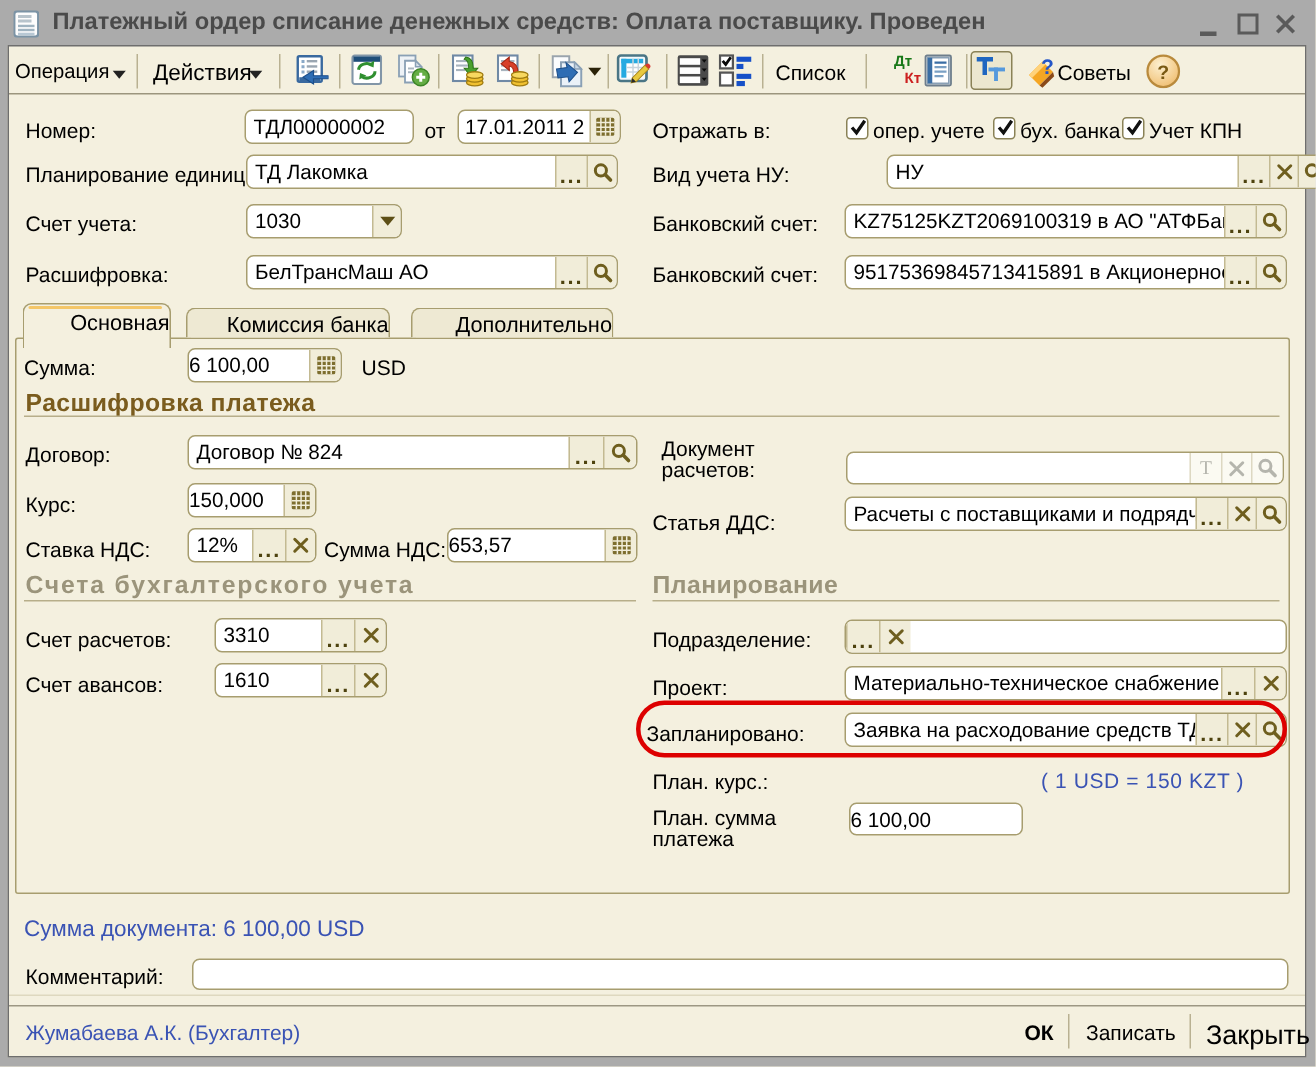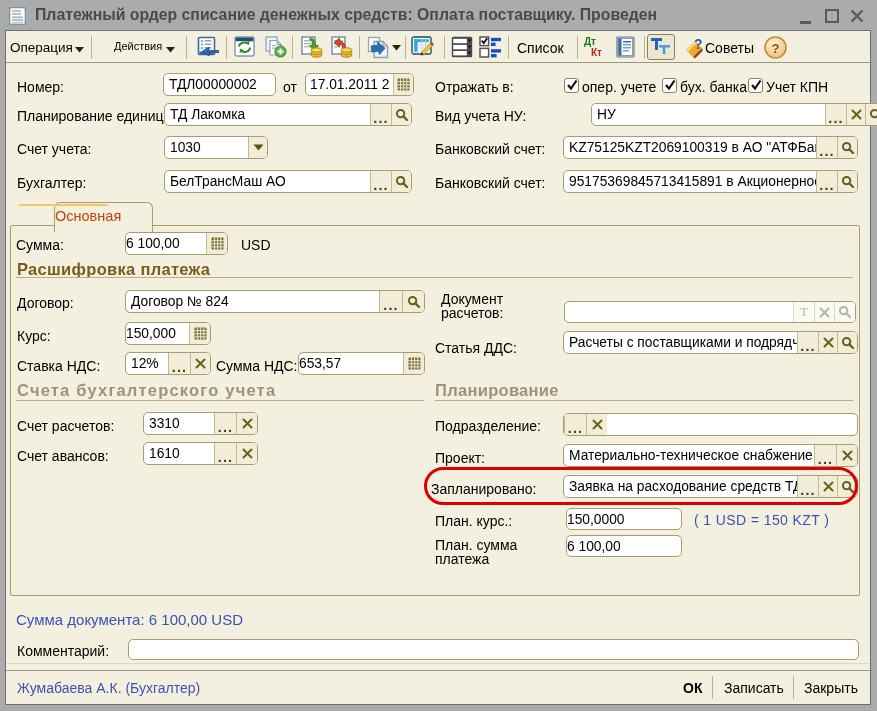--- a/index.html
+++ b/index.html
@@ -10,21 +10,21 @@
 #frame{left:5px;top:30px;width:864px;height:673px;border:1px solid #6e6e6e;background:#f4f0df;}
 #titletext{left:35px;top:6px;font-size:15.8px;font-weight:bold;color:#4a4a4a;white-space:nowrap;}
 .fld{position:absolute;height:21px;background:#fff;border:1px solid #a79d6f;border-radius:5px;display:flex;align-items:stretch;overflow:hidden;}
 .fld .txt{flex:1;font-size:13.8px;color:#000;padding:2.5px 0 0 5px;white-space:nowrap;overflow:hidden;}
 .fld .txt.r{padding-right:5px;padding-left:0;}
 .fld .seg{background:#f1edd9;border-left:1px solid #c3ba92;display:flex;align-items:center;justify-content:center;flex:none;}
 .fld .seg.dots{align-items:flex-end;}
 .dots span{font-weight:bold;color:#4d420e;font-size:14.5px;letter-spacing:1.2px;line-height:8px;margin-bottom:3px;}
 .sep-v{position:absolute;width:1px;background:#b9b192;}
 .cb{position:absolute;width:15px;height:15px;background:#fff;border:1px solid #8a8257;border-radius:3px;box-sizing:border-box;}
-.tab{position:absolute;border:1px solid #a79d6f;border-bottom:none;border-radius:6px 6px 0 0;font-size:14.5px;text-align:left;color:#c2410c;margin-left:39px;}
+.tab{position:absolute;border:1px solid #a79d6f;border-bottom:none;border-radius:6px 6px 0 0;font-size:14.5px;text-align:right;color:#000000;}
 .hdr{position:absolute;font-size:16.5px;letter-spacing:0.3px;font-weight:bold;white-space:nowrap;}
 .hline{position:absolute;height:1px;background:#b7ae8a;}
 .blue{color:#3a53b4;}
 </style>
 </head>
 <body>
 <div id="page">
   <div class="abs" id="frame"></div>
 
   <svg class="abs" style="left:9px;top:7px" width="17" height="18" viewBox="0 0 17 18">
@@ -40,21 +40,21 @@
   <div class="abs" style="left:825px;top:9px;width:10px;height:10px;border:2px solid #5a5a5a"></div>
   <svg class="abs" style="left:849px;top:8px" width="16" height="16" viewBox="0 0 16 16">
     <path d="M2.5 2.5 L13.5 13.5 M13.5 2.5 L2.5 13.5" stroke="#5a5a5a" stroke-width="2.4"></path>
   </svg>
 
   <div class="abs" style="left:6px;top:62px;width:864px;height:1px;background:#9b957e"></div>
   <div class="lbl" style="left:10px;top:40px;font-size:13.5px">Операция</div>
   <svg class="abs" style="left:75px;top:47px" width="9" height="6">
       <path d="M0 0 L9 0 L4.5 5.5 Z" fill="#222"></path>
     </svg>
-  <div class="lbl" style="left:114px;top:40px;font-size:11px">Действия</div>
+  <div class="lbl" style="left:102px;top:40px;font-size:15px">Действия</div>
   <svg class="abs" style="left:166px;top:47px" width="9" height="6">
       <path d="M0 0 L9 0 L4.5 5.5 Z" fill="#222"></path>
     </svg>
   <div class="sep-v" style="left:91px;top:36px;height:23px"></div>
   <div class="sep-v" style="left:186px;top:36px;height:23px"></div>
   <div class="sep-v" style="left:226px;top:36px;height:23px"></div>
   <div class="sep-v" style="left:292px;top:36px;height:23px"></div>
   <div class="sep-v" style="left:359px;top:36px;height:23px"></div>
   <div class="sep-v" style="left:405px;top:36px;height:23px"></div>
   <div class="sep-v" style="left:444px;top:36px;height:23px"></div>
@@ -155,21 +155,21 @@
     <rect x="1" y="1" width="8.6" height="8.6" fill="#fff" stroke="#555" stroke-width="1.5"></rect>
     <path d="M2.8 4.6 L4.8 7 L8.2 2.2" fill="none" stroke="#0a0a0a" stroke-width="1.9"></path>
     <rect x="1" y="12.4" width="8.6" height="8.6" fill="#fff" stroke="#555" stroke-width="1.5"></rect>
     <rect x="12" y="1.8" width="10" height="3.4" fill="#1650c8"></rect>
     <rect x="12" y="6.6" width="4.6" height="3.4" fill="#1650c8"></rect>
     <rect x="12" y="13.2" width="10" height="3.4" fill="#1650c8"></rect>
     <rect x="12" y="18" width="5.6" height="3.4" fill="#1650c8"></rect>
   </svg>
   <div class="lbl" style="left:517px;top:40px">Список</div>
 
-  <div class="abs" style="left:584px;top:36px;width:22px;height:22px;font-size:10px;font-weight:bold">
+  <div class="abs" style="left:596px;top:36px;width:22px;height:22px;font-size:10px;font-weight:bold">
     <span style="position:absolute;left:0;top:0;color:#187818">Дт</span>
     <span style="position:absolute;left:7px;top:11px;color:#cc2020">Кт</span>
   </div>
 
   <svg class="abs" style="left:615px;top:36px" width="21" height="22" viewBox="0 0 21 22">
     <rect x="2" y="1" width="17" height="20" rx="1" fill="#cdd6de" stroke="#6e7e8c" stroke-width="1.2"></rect>
     <rect x="3.5" y="2.5" width="14" height="17" fill="#fff" stroke="#8aa0b5" stroke-width="1"></rect>
     <rect x="3.5" y="2.5" width="3" height="17" fill="#3a6ea5"></rect>
     <rect x="8" y="5" width="8" height="1.5" fill="#3a6ea5"></rect>
     <rect x="8" y="8" width="8" height="1.5" fill="#7aa0c4"></rect>
@@ -283,21 +283,21 @@
         <span>...</span>
       </div>
       <div class="seg" style="width:19px">
         <svg width="14" height="14" viewBox="0 0 14 14">
           <circle cx="5.6" cy="5.6" r="3.7" fill="none" stroke="#6e5e1e" stroke-width="2"></circle>
           <path d="M8.4 8.4 L12 12" stroke="#6e5e1e" stroke-width="2.4" stroke-linecap="round"></path>
         </svg>
       </div>
     </div>
 
-  <div class="lbl" style="left:17px;top:175px">Бухгалтер:</div>
+  <div class="lbl" style="left:17px;top:175px">Расшифровка:</div>
   <div class="fld" style="left:164px;top:170px;width:246px">
       <div class="txt">БелТрансМаш АО</div>
       <div class="seg dots" style="width:20px">
         <span>...</span>
       </div>
       <div class="seg" style="width:19px">
         <svg width="14" height="14" viewBox="0 0 14 14">
           <circle cx="5.6" cy="5.6" r="3.7" fill="none" stroke="#6e5e1e" stroke-width="2"></circle>
           <path d="M8.4 8.4 L12 12" stroke="#6e5e1e" stroke-width="2.4" stroke-linecap="round"></path>
         </svg>
@@ -311,20 +311,22 @@
       </div>
       <div class="seg" style="width:19px">
         <svg width="14" height="14" viewBox="0 0 14 14">
           <circle cx="5.6" cy="5.6" r="3.7" fill="none" stroke="#6e5e1e" stroke-width="2"></circle>
           <path d="M8.4 8.4 L12 12" stroke="#6e5e1e" stroke-width="2.4" stroke-linecap="round"></path>
         </svg>
       </div>
     </div>
 
   <div class="abs" style="left:10px;top:225px;width:848px;height:369px;border:1px solid #a79d6f;border-radius:2px;background:#f4f0df"></div>
+  <div class="tab" style="left:124px;top:205px;width:134px;height:16px;background:#eee9d3;padding-top:3px">Комиссия банка</div>
+  <div class="tab" style="left:274px;top:205px;width:133px;height:16px;background:#eee9d3;padding-top:3px">Дополнительно</div>
   <div class="tab" style="left:15px;top:202px;width:97px;height:24px;background:#f4f0df;padding-top:5px;z-index:2">Основная</div>
   <div class="abs" style="left:19px;top:203.5px;width:89px;height:2.5px;background:#f4c668;border-radius:2px;z-index:3"></div>
 
   <div class="lbl" style="left:16px;top:237px">Сумма:</div>
   <div class="fld" style="left:125px;top:232px;width:101px">
       <div class="txt r">6 100,00</div>
       <div class="seg" style="width:20px">
         <svg width="13" height="13" viewBox="0 0 13 13">
           <rect x="0.5" y="0.5" width="12" height="12" rx="1" fill="#7d6e2e"></rect>
           <path d="M0.5 3.7 H12.5 M0.5 6.8 H12.5 M0.5 9.9 H12.5 M3.6 0.5 V12.5 M6.7 0.5 V12.5 M9.8 0.5 V12.5" stroke="#f1edd9" stroke-width="1"></path>
@@ -489,37 +491,34 @@
       <div class="seg" style="width:19px">
         <svg width="14" height="14" viewBox="0 0 14 14">
           <circle cx="5.6" cy="5.6" r="3.7" fill="none" stroke="#6e5e1e" stroke-width="2"></circle>
           <path d="M8.4 8.4 L12 12" stroke="#6e5e1e" stroke-width="2.4" stroke-linecap="round"></path>
         </svg>
       </div>
     </div>
   <div class="abs" style="left:424px;top:467px;width:434px;height:38px;border:3px solid #dd0000;border-radius:20px;box-sizing:border-box;z-index:3"></div>
 
   <div class="lbl" style="left:435px;top:513px">План. курс.:</div>
-  <div class="fld" style="left:566px;top:508px;width:114px;height:20px">
-      <div class="txt r">150,0000</div>
-    </div>
   <div class="lbl blue" style="left:694px;top:512px;font-size:14px;letter-spacing:0.4px">( 1 USD = 150 KZT )</div>
 
   <div class="lbl" style="left:435px;top:537px">План. сумма</div>
   <div class="lbl" style="left:435px;top:551px">платежа</div>
   <div class="fld" style="left:566px;top:535px;width:114px;height:20px">
       <div class="txt r">6 100,00</div>
     </div>
 
   <div class="lbl blue" style="left:16px;top:611px;font-size:15px">Сумма документа: 6 100,00 USD</div>
   <div class="lbl" style="left:17px;top:643px">Комментарий:</div>
   <div class="fld" style="left:128px;top:639px;width:729px;height:19px">
       <div class="txt"></div>
     </div>
   <div class="abs" style="left:6px;top:670px;width:864px;height:1px;background:#9c9783"></div>
   <div class="abs" style="left:6px;top:663px;width:864px;height:1px;background:#ded8bf"></div>
   <div class="lbl blue" style="left:17px;top:680px;font-size:14px">Жумабаева А.К. (Бухгалтер)</div>
   <div class="lbl" style="left:683px;top:680px;font-weight:bold;font-size:14px">ОК</div>
   <div class="sep-v" style="left:712px;top:676px;height:23px"></div>
   <div class="lbl" style="left:724px;top:680px;font-size:14px">Записать</div>
   <div class="sep-v" style="left:793px;top:676px;height:23px"></div>
-  <div class="lbl" style="left:804px;top:680px;font-size:14px">Закрыть</div>
+  <div class="lbl" style="left:804px;top:680px;font-size:18px">Закрыть</div>
 </div>
 
 </body></html>

